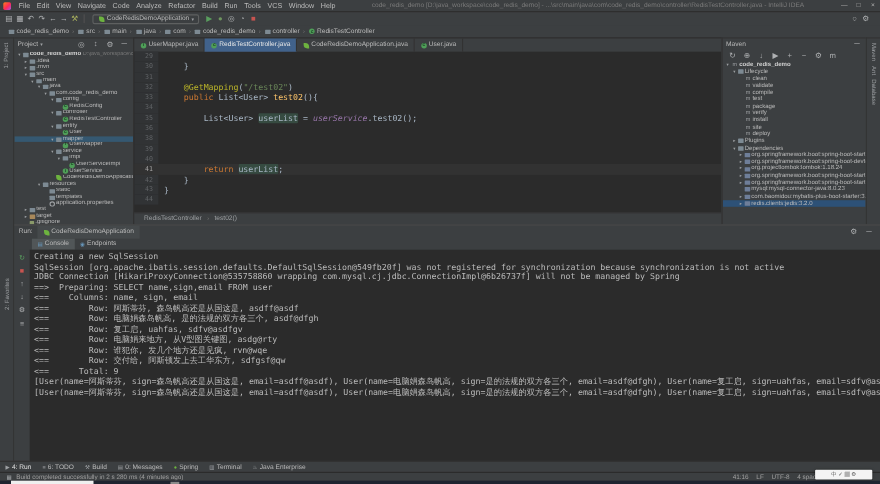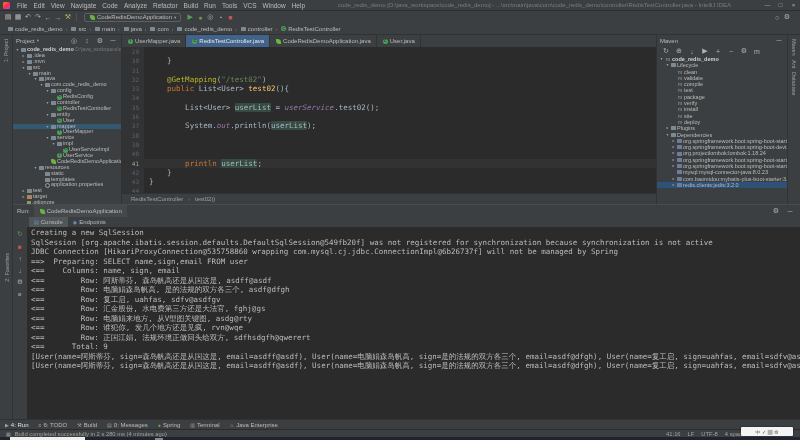--- a/index.html
+++ b/index.html
@@ -407,38 +407,34 @@
       </div>
       <div class="code-row">
         <span class="gut">35</span>
         <span class="code"><span class="c-p">        List&lt;User&gt; </span><span class="c-v">userList</span><span class="c-p"> = </span><span class="c-f">userService</span><span class="c-p">.test02();</span></span>
       </div>
       <div class="code-row">
         <span class="gut">36</span>
         <span class="code"></span>
       </div>
       <div class="code-row">
-        <span class="gut">37</span>
-        <span class="code"><span class="c-p">        System.</span><span class="c-f">out</span><span class="c-p">.println(</span><span class="c-v">userList</span><span class="c-p">);</span></span>
-      </div>
-      <div class="code-row">
         <span class="gut">38</span>
         <span class="code"></span>
       </div>
       <div class="code-row">
         <span class="gut">39</span>
         <span class="code"></span>
       </div>
       <div class="code-row">
         <span class="gut">40</span>
         <span class="code"></span>
       </div>
       <div class="code-row cur">
         <span class="gut">41</span>
-        <span class="code"><span class="c-k">        println </span><span class="c-v">userList</span><span class="c-p">;</span></span>
+        <span class="code"><span class="c-k">        return </span><span class="c-v">userList</span><span class="c-p">;</span></span>
       </div>
       <div class="code-row">
         <span class="gut">42</span>
         <span class="code"><span class="c-p">    }</span></span>
       </div>
       <div class="code-row">
         <span class="gut">43</span>
         <span class="code"><span class="c-p">}</span></span>
       </div>
       <div class="code-row">
@@ -611,24 +607,23 @@
     </div>
   <div id="console">
       <div class="console-line">Creating a new SqlSession</div>
       <div class="console-line">SqlSession [org.apache.ibatis.session.defaults.DefaultSqlSession@549fb20f] was not registered for synchronization because synchronization is not active</div>
       <div class="console-line">JDBC Connection [HikariProxyConnection@535758860 wrapping com.mysql.cj.jdbc.ConnectionImpl@6b26737f] will not be managed by Spring</div>
       <div class="console-line">==&gt;  Preparing: SELECT name,sign,email FROM user</div>
       <div class="console-line">&lt;==    Columns: name, sign, email</div>
       <div class="console-line">&lt;==        Row: 阿斯蒂芬, 森岛帆高还是从国这是, asdff@asdf</div>
       <div class="console-line">&lt;==        Row: 电脑娟森岛帆高, 是的法规的双方各三个, asdf@dfgh</div>
       <div class="console-line">&lt;==        Row: 复工启, uahfas, sdfv@asdfgv</div>
-      <div class="console-line">&lt;==        Row: 汇金股份, 水电费第三方还是大法官, fghj@gs</div>
       <div class="console-line">&lt;==        Row: 电脑娟来地方, 从V型图关键图, asdg@rty</div>
       <div class="console-line">&lt;==        Row: 谁犯你, 发几个地方还是见疯, rvn@wqe</div>
-      <div class="console-line">&lt;==        Row: 正国江娟, 法规环境正做回头给双方, sdfhsdgfh@qwerert</div>
+      <div class="console-line">&lt;==        Row: 交付给, 阿斯顿发上去工华东方, sdfgsf@qw</div>
       <div class="console-line">&lt;==      Total: 9</div>
       <div class="console-line">[User(name=阿斯蒂芬, sign=森岛帆高还是从国这是, email=asdff@asdf), User(name=电脑娟森岛帆高, sign=是的法规的双方各三个, email=asdf@dfgh), User(name=复工启, sign=uahfas, email=sdfv@asdfgv), User(name=汇金股份, sign=水电费第三方还是大法官, email=fghj@gs), User(name=电脑娟来地方, sign=从V型图关键图, email=asdg@rty), User(name=谁犯你, sign=发几个地方还是见疯, email=rvn@wqe), User(name=是水电费, sign=阿斯顿发任务阿斯顿规定回萨德啊, email=hgjfhgd@as), User(name=交付给, sign=阿斯顿发上去工华东方, email=sdfgsf@qw), User(name=正国江娟, sign=法规环境正做回头给双方, email=sdfhsdgfh@qwerert)]</div>
       <div class="console-line">[User(name=阿斯蒂芬, sign=森岛帆高还是从国这是, email=asdff@asdf), User(name=电脑娟森岛帆高, sign=是的法规的双方各三个, email=asdf@dfgh), User(name=复工启, sign=uahfas, email=sdfv@asdfgv), User(name=汇金股份, sign=水电费第三方还是大法官, email=fghj@gs), User(name=电脑娟来地方, sign=从V型图关键图, email=asdg@rty), User(name=谁犯你, sign=发几个地方还是见疯, email=rvn@wqe), User(name=是水电费, sign=阿斯顿发任务阿斯顿规定回萨德啊, email=hgjfhgd@as), User(name=交付给, sign=阿斯顿发上去工华东方, email=sdfgsf@qw), User(name=正国江娟, sign=法规环境正做回头给双方, email=sdfhsdgfh@qwerert)]</div>
     </div>
 </div>
 
 <div id="bottom-bar">
     <span class="tw active">
       <span class="tw-ic">▶</span>
       <span>4: Run</span>

